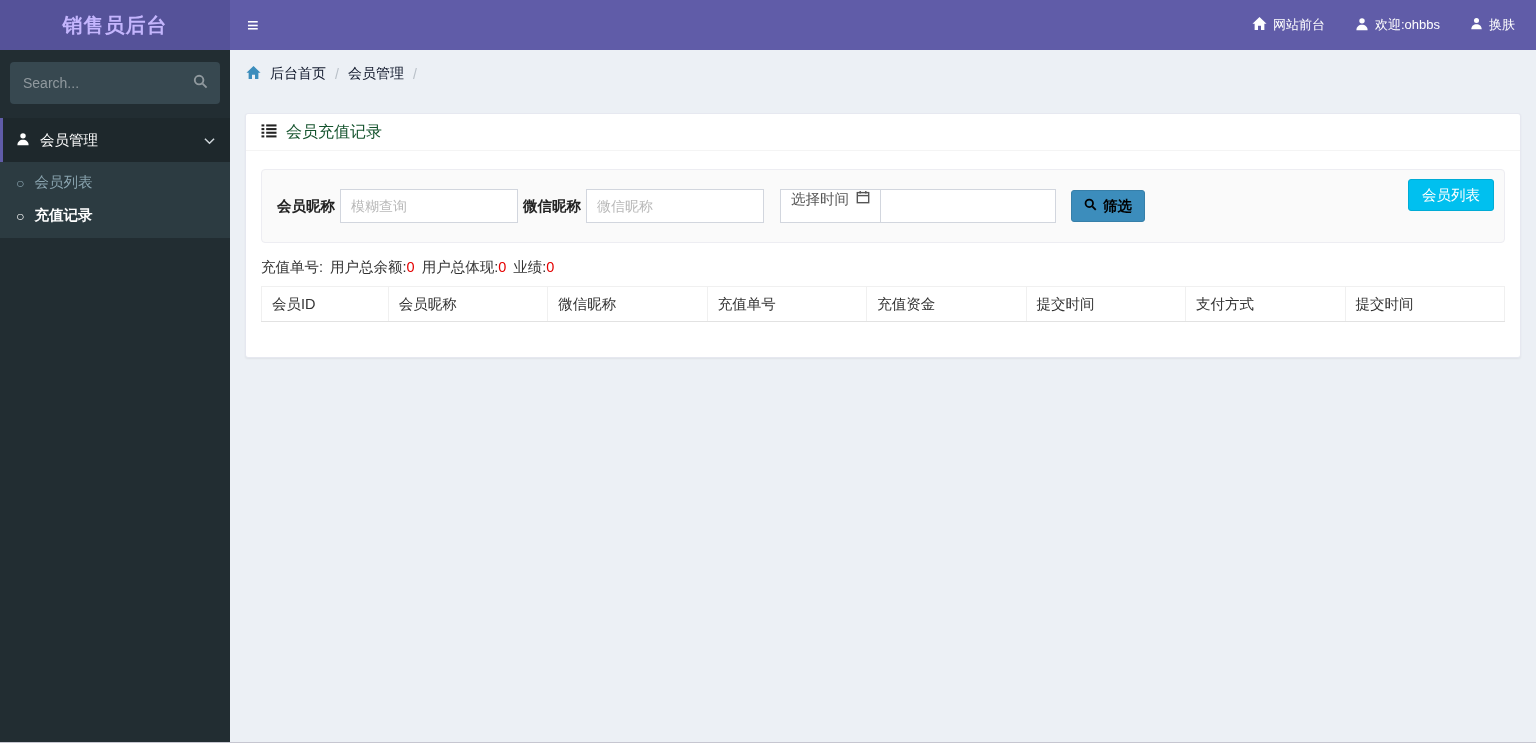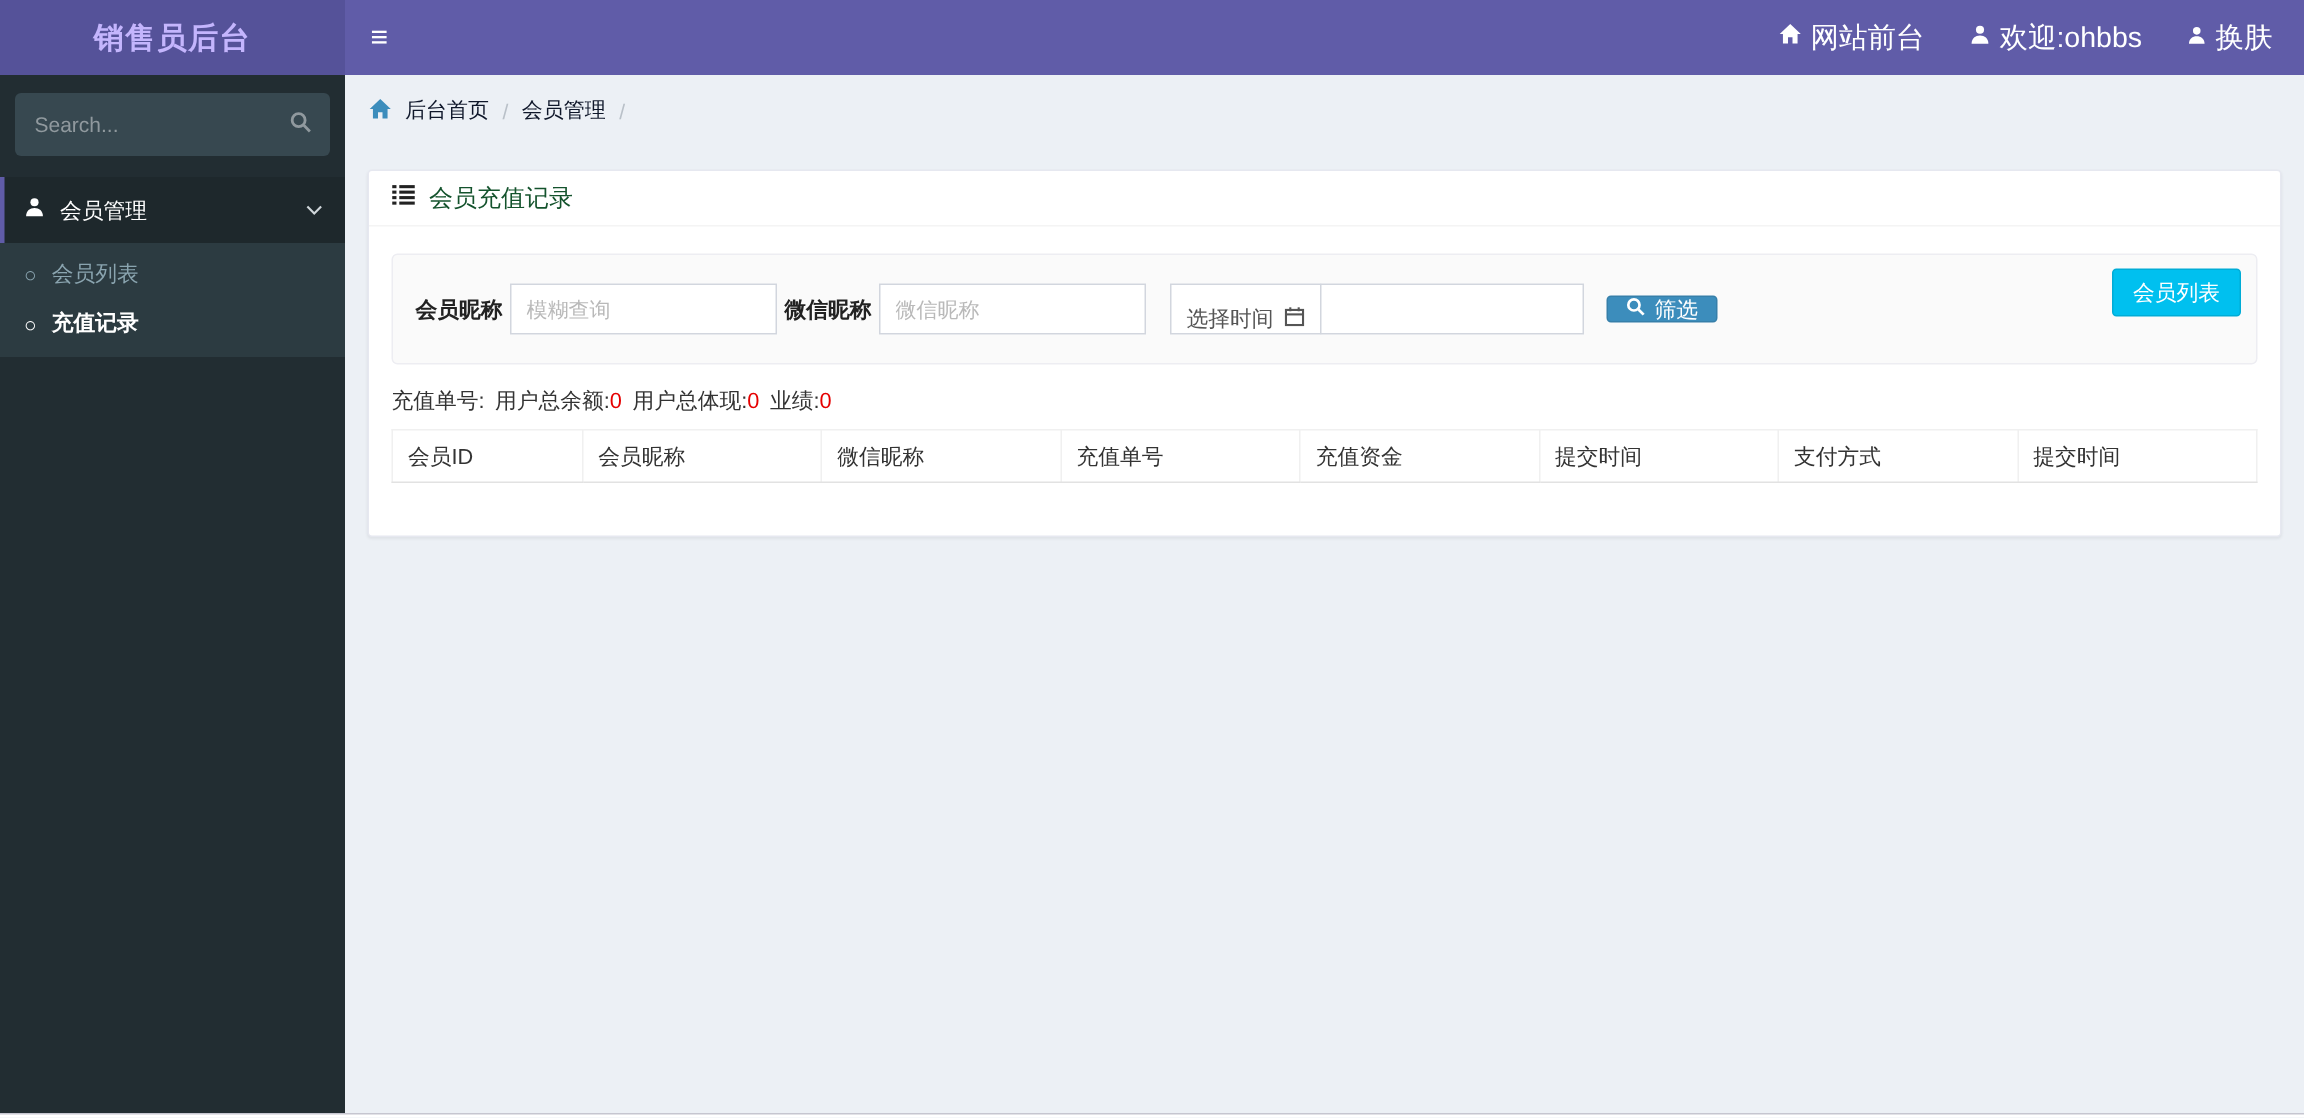--- a/index.html
+++ b/index.html
@@ -17,21 +17,21 @@
   .logo {
     width:230px; background:#555299; color:#c4b5fd;
     font-size:20px; font-weight:bold; letter-spacing:1px;
     display:flex; align-items:center; justify-content:center;
     cursor:pointer;
   }
   .navbar { flex:1; background:#605ca8; display:flex; align-items:center; color:#fff; }
   .toggle-btn { height:50px; padding:0 17px; display:flex; align-items:center; cursor:pointer; }
   .hamburger { font-size:20px; font-weight:bold; line-height:1; }
   .nav-right { margin-left:auto; display:flex; align-items:stretch; height:50px; margin-right:6px; }
-  .nav-item { display:flex; align-items:center; gap:6px; padding:0 15px; font-size:19px; cursor:pointer; white-space:nowrap; }
+  .nav-item { display:flex; align-items:center; gap:6px; padding:0 15px; font-size:13px; cursor:pointer; white-space:nowrap; }
   .nav-item svg { flex-shrink:0; }
 
   
   .main { flex:1; display:flex; min-height:0; }
 
   
   .sidebar { width:230px; background:#222d32; flex-shrink:0; }
   .search-wrap {
     margin:12px 10px 14px; height:42px;
     background:#374850; border-radius:4px;
@@ -95,30 +95,30 @@
   .finput {
     width:178px; height:34px; border:1px solid #d2d6de; background:#fff;
     padding:0 10px; font-size:14px; color:#555; outline:none;
     font-family:"Liberation Sans", sans-serif;
   }
   .finput::placeholder { color:#b9b9b9; }
   .gap16 { width:16px; flex-shrink:0; }
   .gap4  { width:5px;  flex-shrink:0; }
   .time-group { display:flex; }
   .addon {
-    display:flex; align-items:flex-end; gap:7px;
+    display:flex; align-items:flex-start; gap:7px;
     height:34px; padding:0 10px; background:#fff;
     border:1px solid #d2d6de; font-size:14.5px; color:#555; white-space:nowrap;
   }
   .time-input { width:176px; height:34px; border:1px solid #d2d6de; margin-left:-1px; background:#fff; outline:none; }
   .btn-filter {
-    margin-left:15px; height:18px; padding:0 12px;
+    margin-left:15px; height:32px; padding:0 12px;
     background:#3c8dbc; border:1px solid #367fa9; border-radius:3px;
-    color:#ffffff; font-size:14.5px; display:flex; align-items:center; gap:6px;
-    cursor:pointer; font-family:"Liberation Sans", sans-serif;
+    color:#000000; font-size:14.5px; display:flex; align-items:center; gap:6px;
+    cursor:pointer; font-family:"Liberation Sans", sans-serif;font-weight:bold;
   }
   .spacer { flex:1; }
   .btn-memberlist {
     height:32px; padding:0 13px;
     background:#00c0ef; border:1px solid #00acd6; border-radius:3px;
     color:#fff; font-size:14.5px; cursor:pointer;
     align-self:flex-start; margin-top:9px;
     font-family:"Liberation Sans", sans-serif;
   }
 

